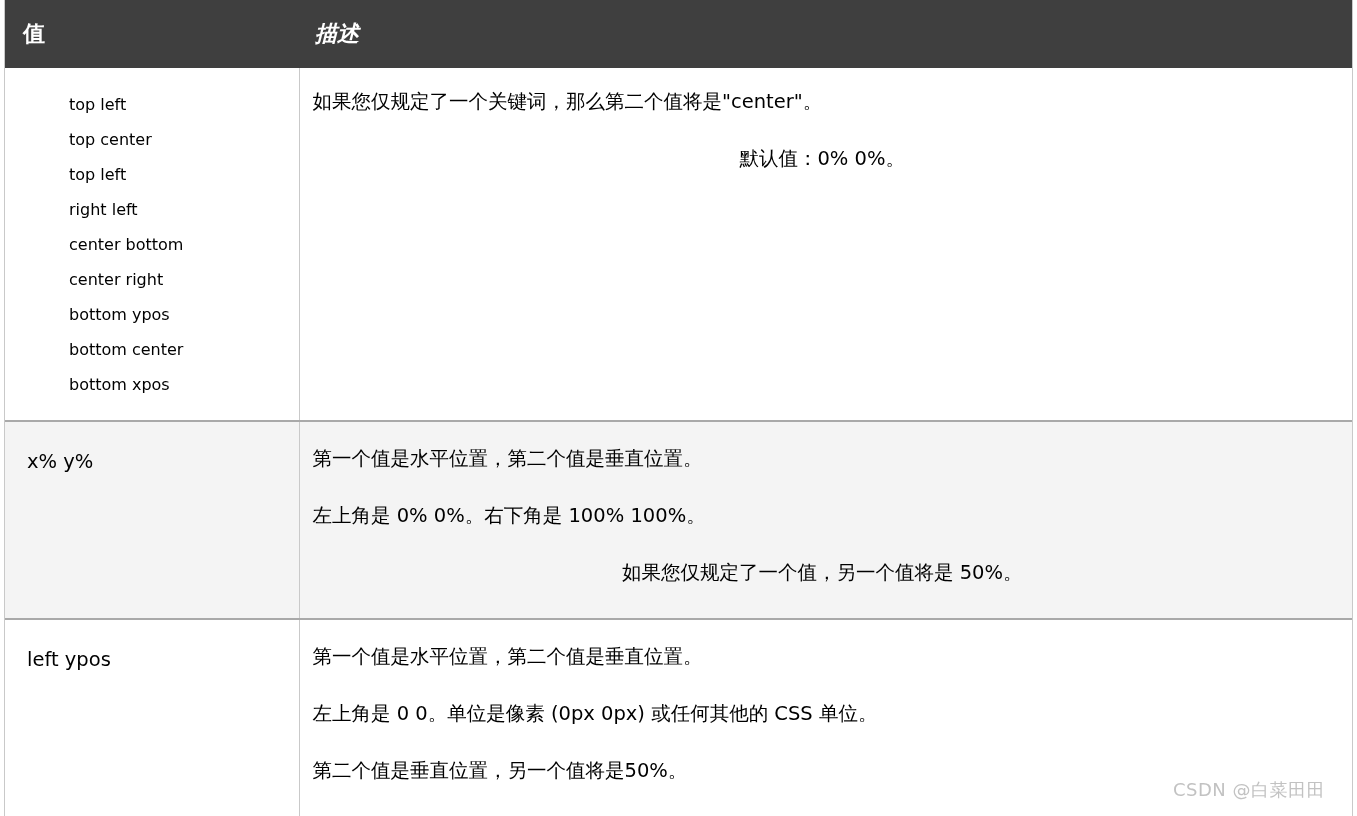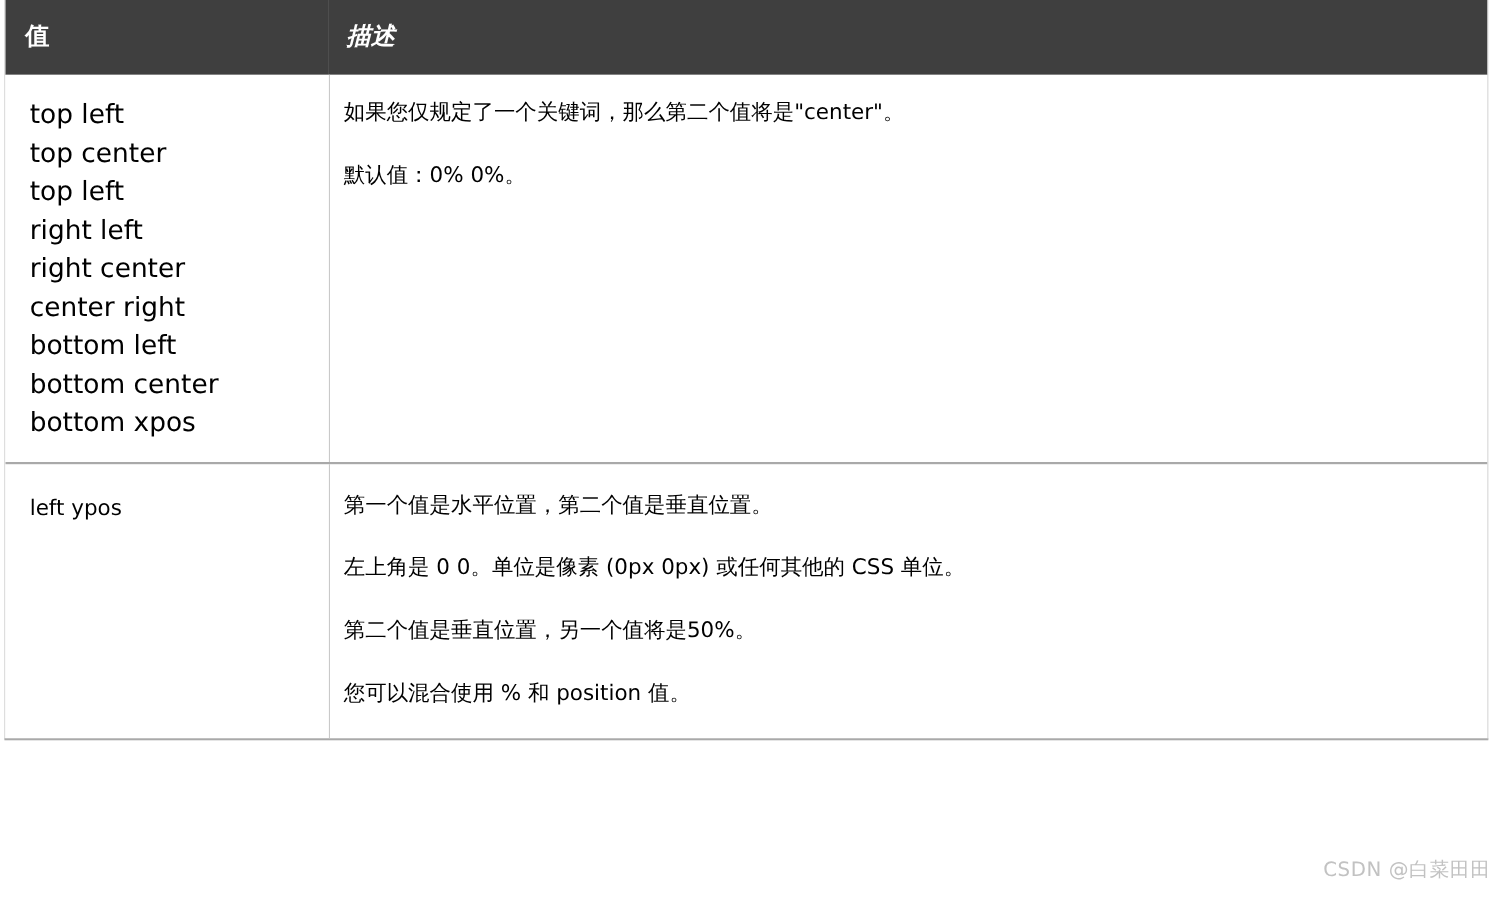--- a/index.html
+++ b/index.html
@@ -86,22 +86,23 @@
     padding: 20px 20px 20px 13px;
   }
 
   .value-list {
     margin: 0;
     padding: 0;
     list-style: none;
   }
   .value-list li {
     line-height: 35px;
-    font-size: 24px;
-    white-space: nowrap;
+    font-size: 16px;
+    white-space: nowrap;
+    margin-left: 42px;
   }
 
   .value-single {
     line-height: 35px;
     font-size: 19.5px;
     white-space: nowrap;
   }
 
   .desc-list {
     margin: 0;
@@ -109,35 +110,36 @@
     list-style: none;
   }
   .desc-list li {
     line-height: 30px;
     font-size: 19.5px;
     margin-bottom: 27px;
     white-space: nowrap;
   }
   .desc-list li:last-child {
     margin-bottom: 0;
+    text-align: center;
   }
 
   
   tr.row-keywords td.cell-value { padding-top: 19px; padding-bottom: 18px; }
   tr.row-keywords td.cell-desc  { padding-top: 19px; }
 
   tr.row-percent td.cell-value { padding-top: 22px; padding-bottom: 30px; }
   tr.row-percent td.cell-desc  { padding-top: 22px; padding-bottom: 30px; }
 
   tr.row-pos td.cell-value { padding-top: 22px; padding-bottom: 30px; }
   tr.row-pos td.cell-desc  { padding-top: 22px; padding-bottom: 26px; }
 
   .watermark {
     position: absolute;
-    right: 2px;
+    right: 32px;
     bottom: 14px;
     font-size: 18px;
     color: #c2c2c2;
     letter-spacing: 0.5px;
     white-space: nowrap;
     font-family: "DejaVu Sans", "Liberation Sans", sans-serif;
   }
 </style>
 </head>
 <body>
@@ -158,35 +160,47 @@
       </thead>
       <tbody>
 
         <tr class="row-odd row-keywords">
           <td class="cell-value">
             <ul class="value-list">
               <li>top left</li>
               <li>top center</li>
               <li>top left</li>
               <li>right left</li>
-              <li>right center</li>
+              <li>center bottom</li>
               <li>center right</li>
-              <li>bottom left</li>
+              <li>bottom ypos</li>
               <li>bottom center</li>
               <li>bottom xpos</li>
             </ul>
           </td>
           <td class="cell-desc">
             <ul class="desc-list">
               <li>如果您仅规定了一个关键词，那么第二个值将是"center"。</li>
               <li>默认值：0% 0%。</li>
             </ul>
           </td>
         </tr>
 
+        <tr class="row-even row-percent bordered-top">
+          <td class="cell-value">
+            <div class="value-single">x% y%</div>
+          </td>
+          <td class="cell-desc">
+            <ul class="desc-list">
+              <li>第一个值是水平位置，第二个值是垂直位置。</li>
+              <li>左上角是 0% 0%。右下角是 100% 100%。</li>
+              <li>如果您仅规定了一个值，另一个值将是 50%。</li>
+            </ul>
+          </td>
+        </tr>
 
         <tr class="row-odd row-pos bordered-top">
           <td class="cell-value">
             <div class="value-single">left ypos</div>
           </td>
           <td class="cell-desc">
             <ul class="desc-list">
               <li>第一个值是水平位置，第二个值是垂直位置。</li>
               <li>左上角是 0 0。单位是像素 (0px 0px) 或任何其他的 CSS 单位。</li>
               <li>第二个值是垂直位置，另一个值将是50%。</li>

